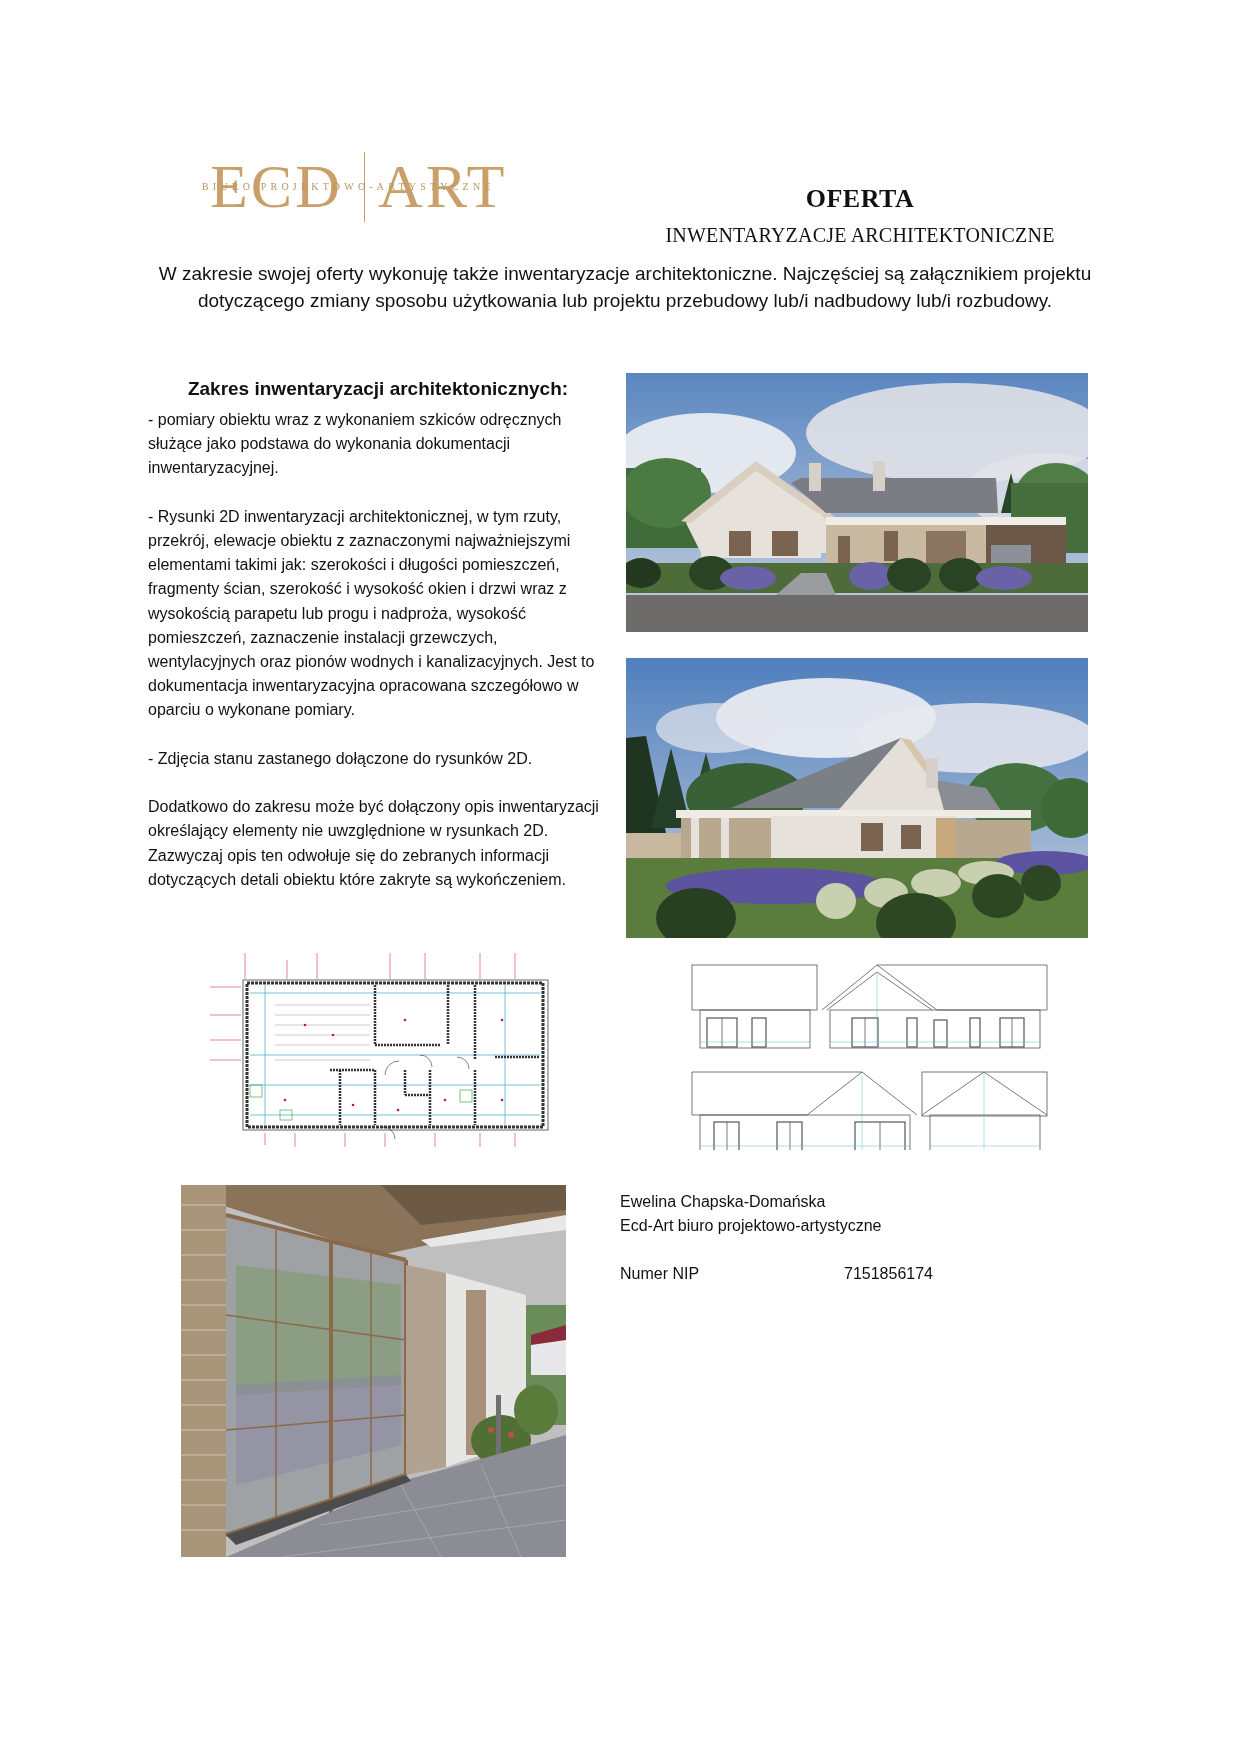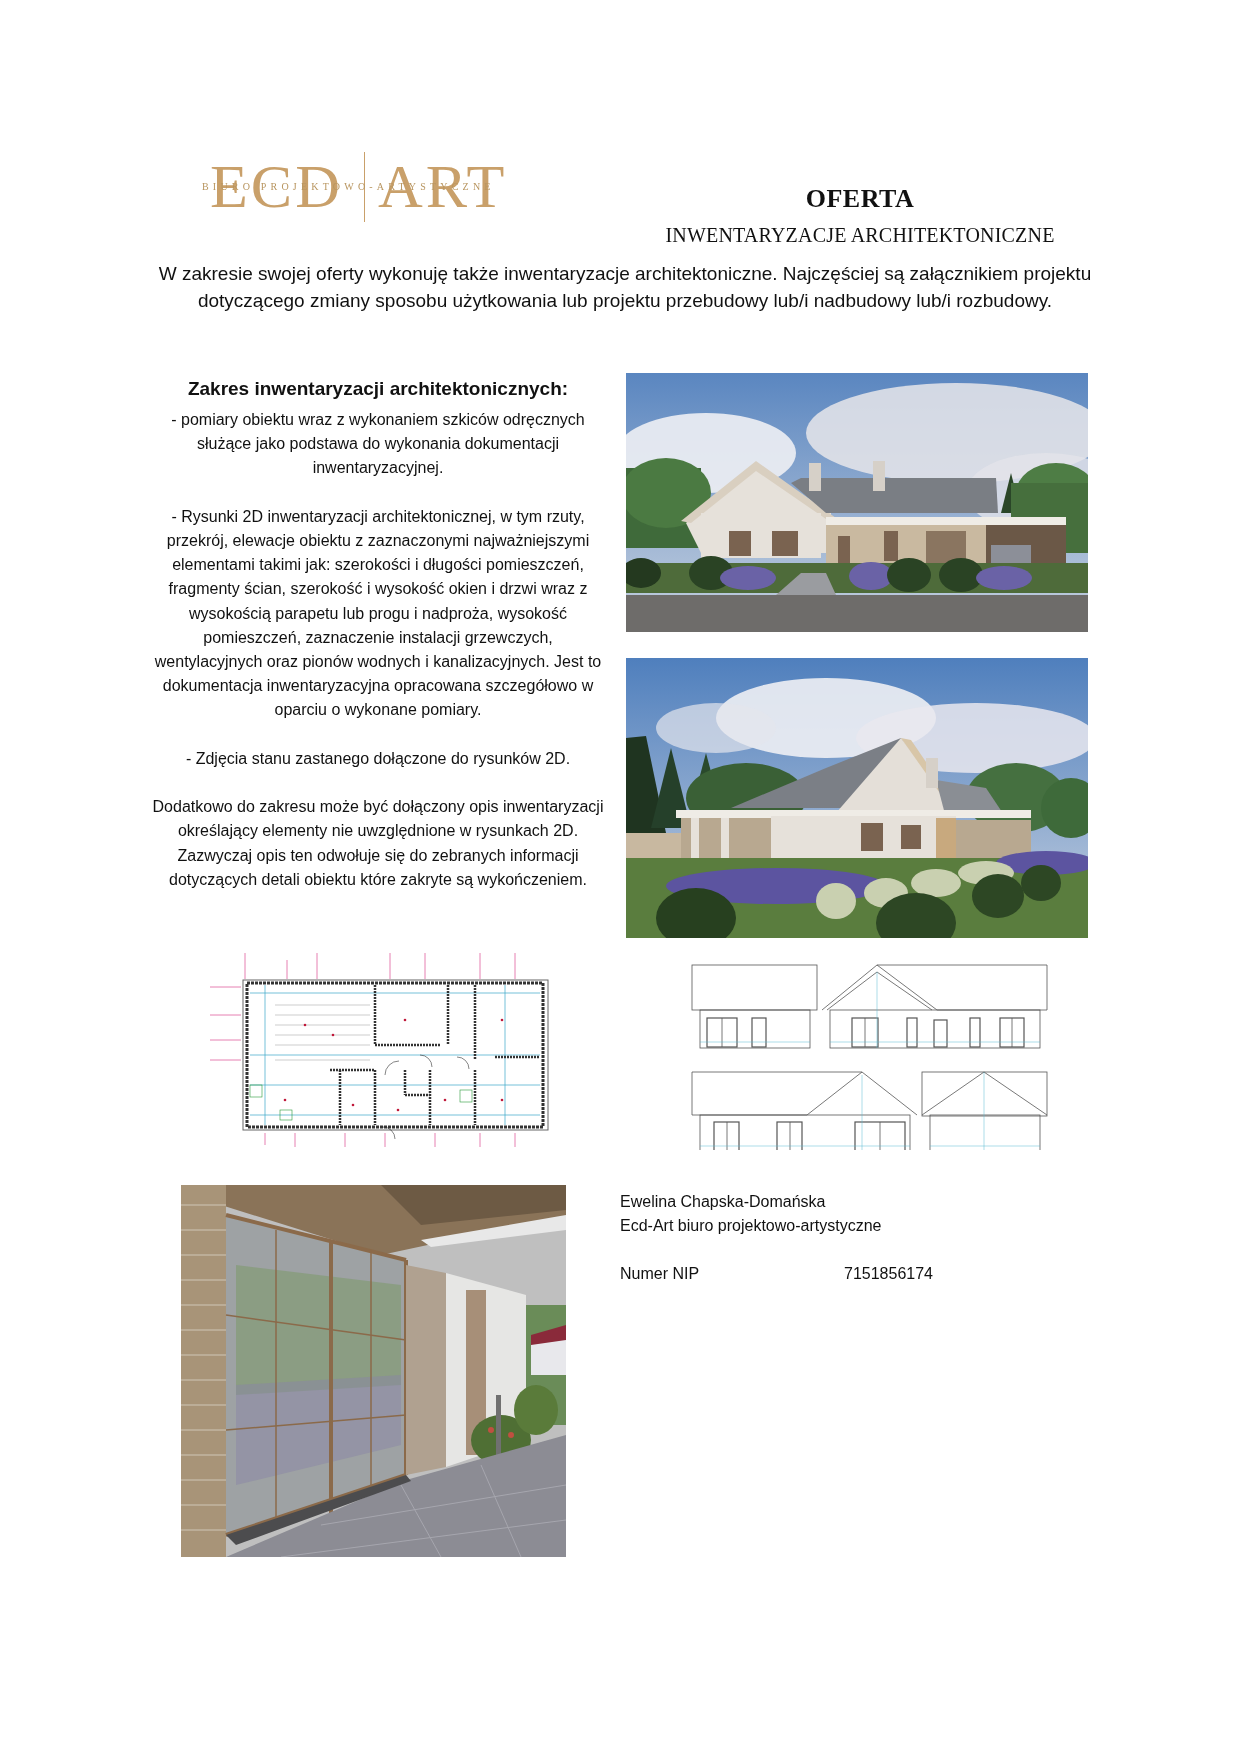--- a/index.html
+++ b/index.html
@@ -18,21 +18,21 @@
   .title-block { position: absolute; left: 620px; top: 148px; width: 480px; text-align: center; font-family: Liberation Serif, serif; margin-top: 34px; }
   .title-main { font-size: 26px; font-weight: bold; letter-spacing: 0.5px; line-height: 34px; }
   .title-sub { font-size: 20px; line-height: 30px; margin-top: 4px; letter-spacing: 0.2px; }
 
   
   .intro { position: absolute; left: 150px; top: 260px; width: 950px; text-align: center; font-size: 19px; line-height: 27px; font-family: "Liberation Sans", sans-serif; }
 
   
   .scope { position: absolute; left: 148px; top: 376px; width: 460px; font-size: 16px; line-height: 24.2px; }
   .scope h2 { font-size: 19px; font-weight: bold; line-height: 26px; margin-bottom: 6px; text-align: center; }
-  .scope p { margin-bottom: 24.2px; text-align: center; }
+  .scope p { margin-bottom: 24.2px; }
 
   
   .img { position: absolute; overflow: hidden; }
   .img svg { width: 100%; height: 100%; display: block; }
   .img1 { left: 626px; top: 373px; width: 462px; height: 259px; }
   .img2 { left: 626px; top: 658px; width: 462px; height: 280px; }
   .img3 { left: 181px; top: 1185px; width: 385px; height: 372px; }
   .plan { left: 205px; top: 945px; width: 345px; height: 205px; }
   .elev { left: 672px; top: 950px; width: 380px; height: 200px; }
 

